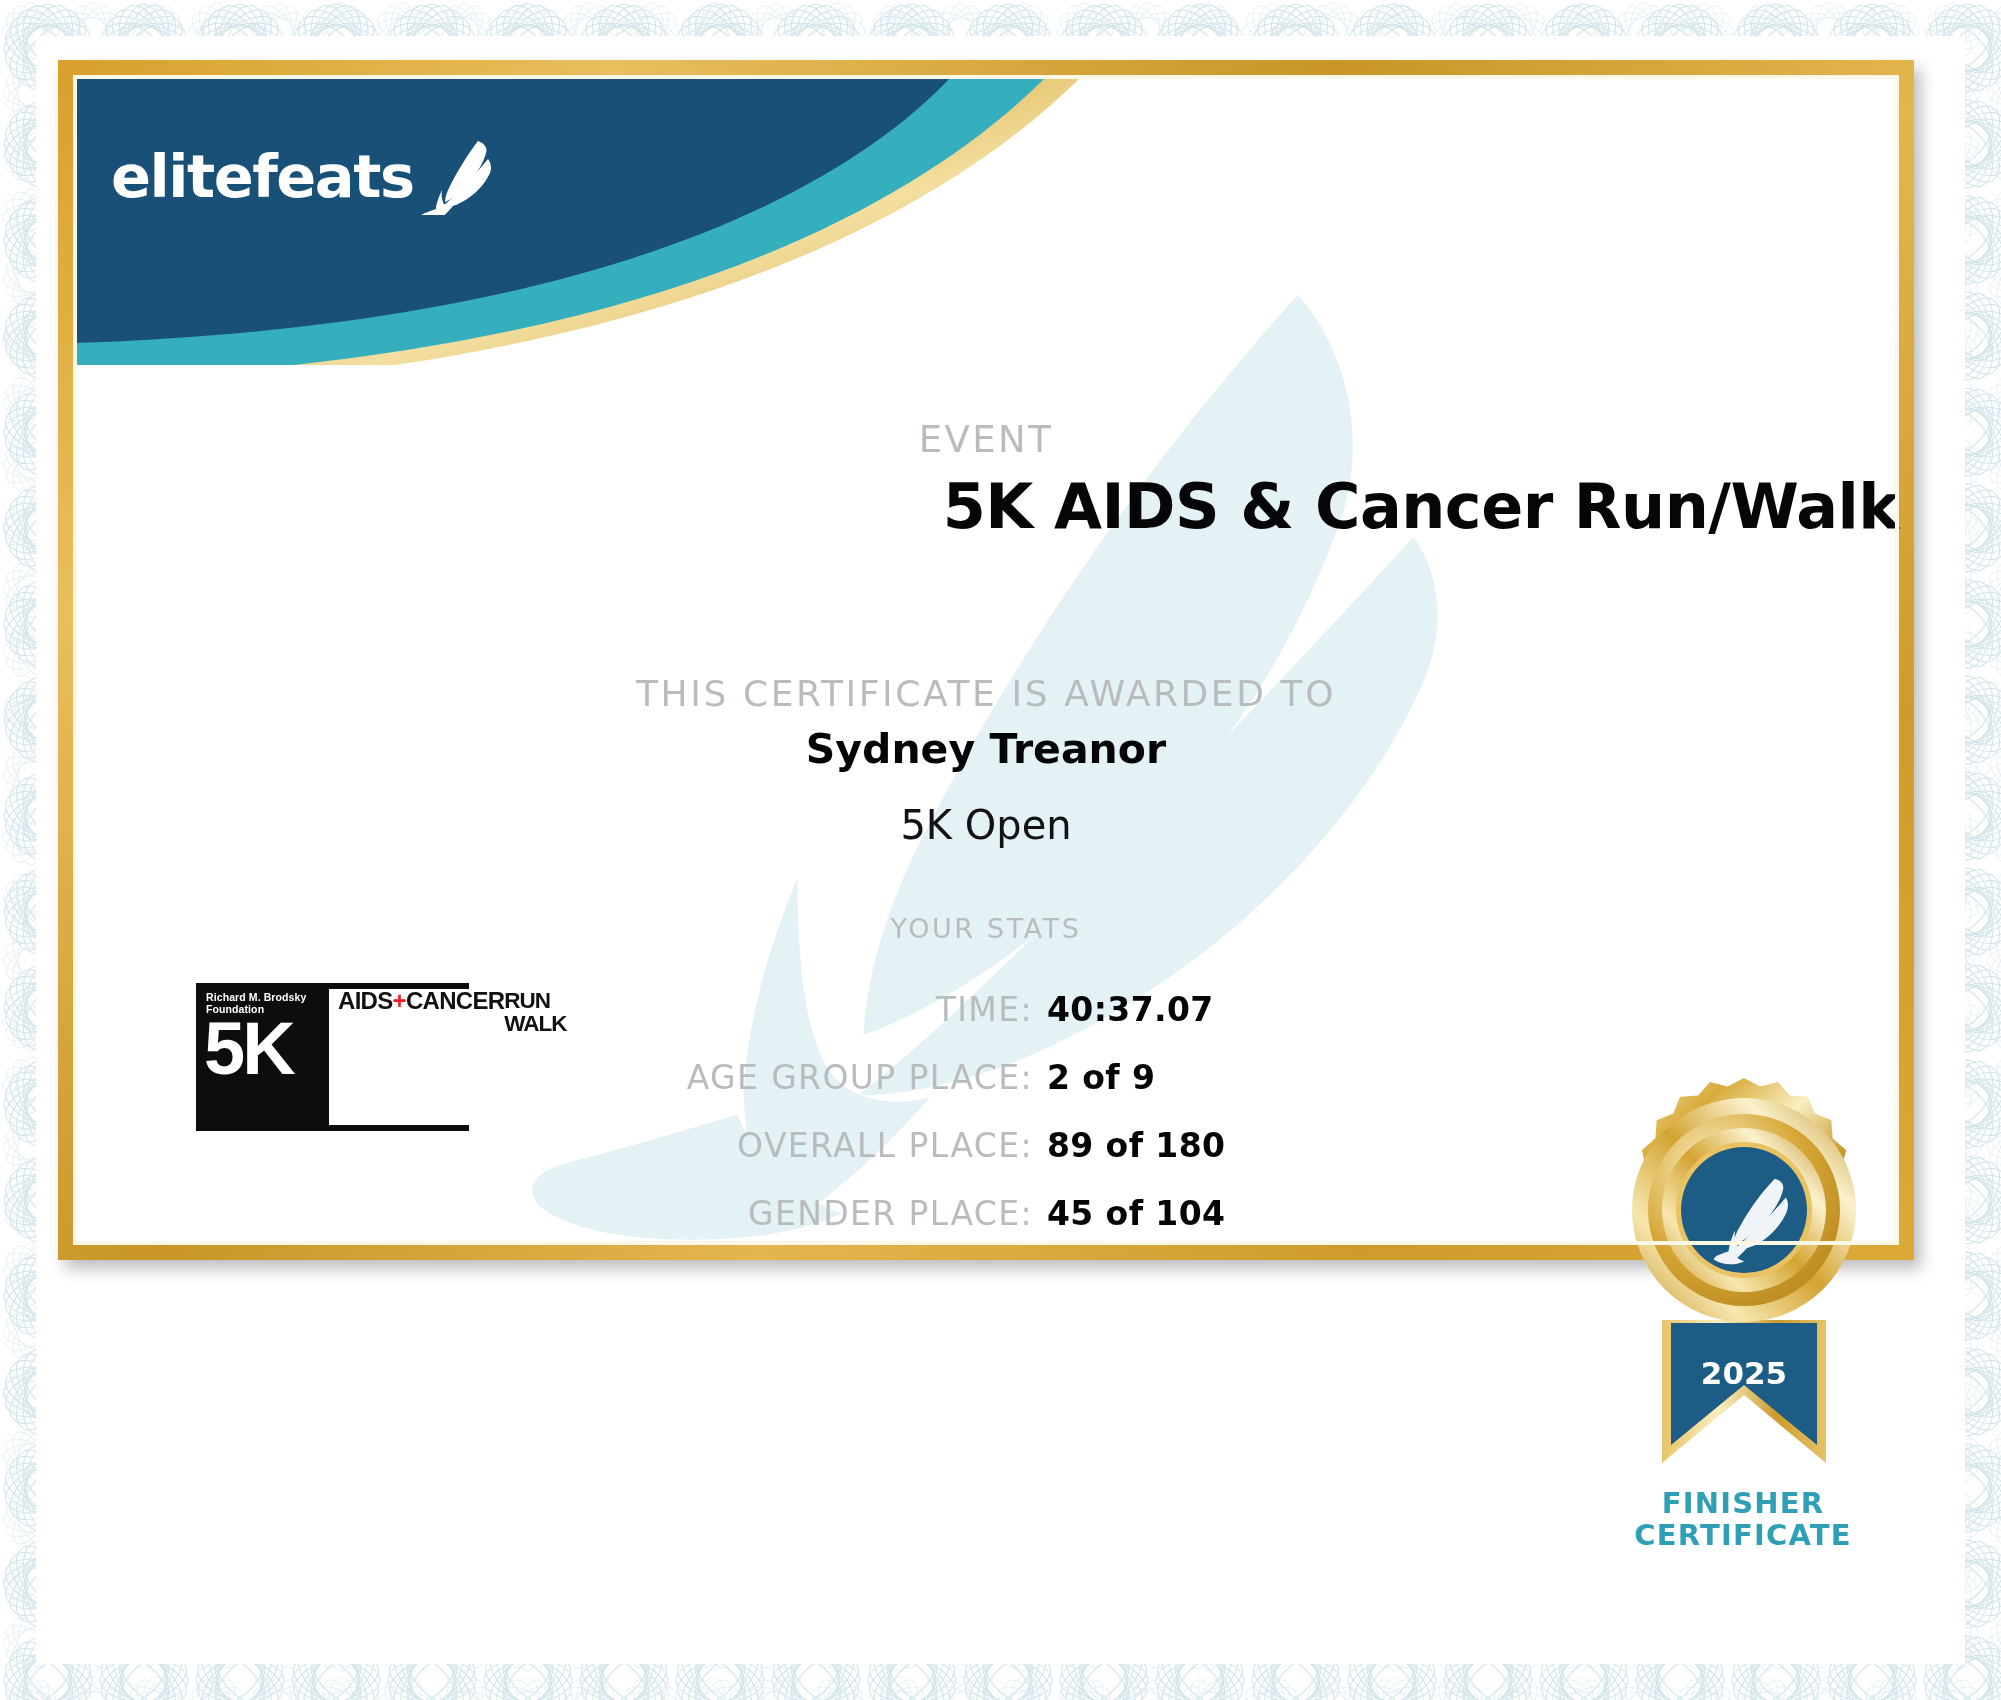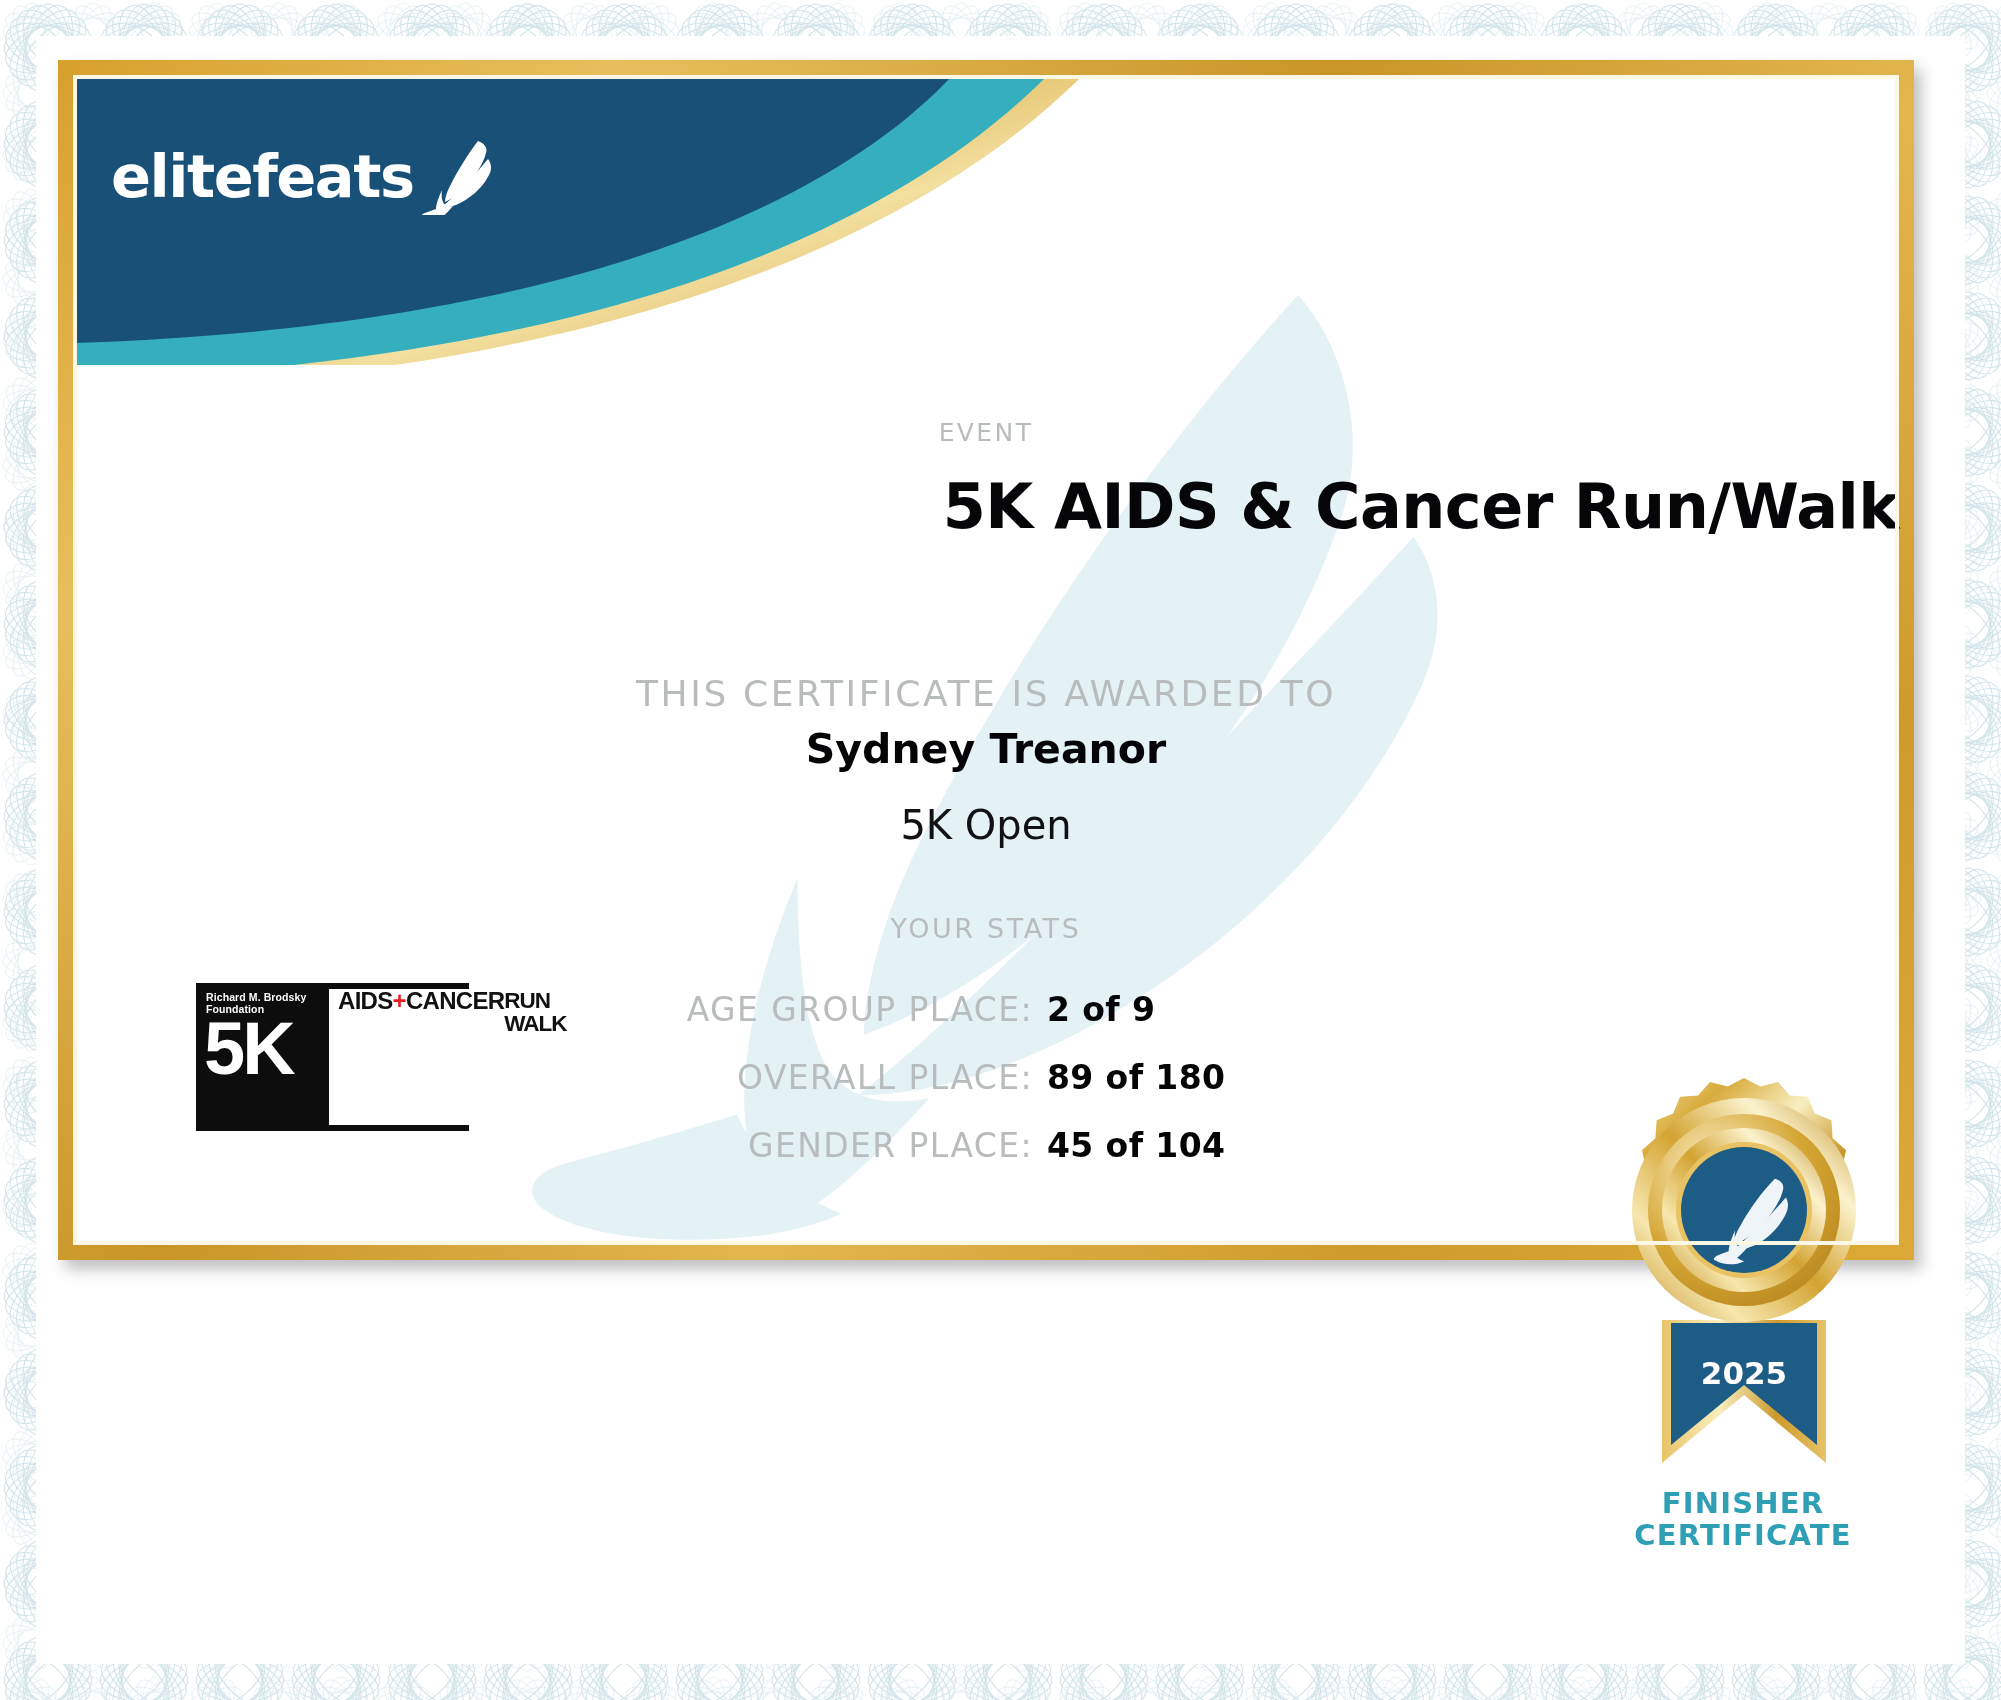--- a/index.html
+++ b/index.html
@@ -109,21 +109,21 @@
 
   
   #content {
     position: absolute;
     inset: 0;
     z-index: 4;
   }
 
   .label-muted {
     color: #b9bcbd;
-    font-size: 25px;
+    font-size: 37px;
     font-weight: 500;
     letter-spacing: 2.4px;
     text-align: center;
     font-family: "DejaVu Sans", sans-serif;
   }
 
   #event-label {
     position: absolute;
     left: 0; right: 0;
     top: 343px;
@@ -380,20 +380,24 @@
       <div id="event-title">5K AIDS &amp; Cancer Run/Walk</div>
 
       <div id="awarded-label" class="label-muted">THIS CERTIFICATE IS AWARDED TO</div>
       <div id="recipient-name">Sydney Treanor</div>
       <div id="recipient-division">5K Open</div>
 
       <div id="stats-label" class="label-muted">YOUR STATS</div>
 
       <div id="stats-table">
         <div class="stat-row">
+          <div class="stat-label">TIME:</div>
+          <div class="stat-value">40:37.07</div>
+        </div>
+        <div class="stat-row">
           <div class="stat-label">AGE GROUP PLACE:</div>
           <div class="stat-value">2 of 9</div>
         </div>
         <div class="stat-row">
           <div class="stat-label">OVERALL PLACE:</div>
           <div class="stat-value">89 of 180</div>
         </div>
         <div class="stat-row">
           <div class="stat-label">GENDER PLACE:</div>
           <div class="stat-value">45 of 104</div>

